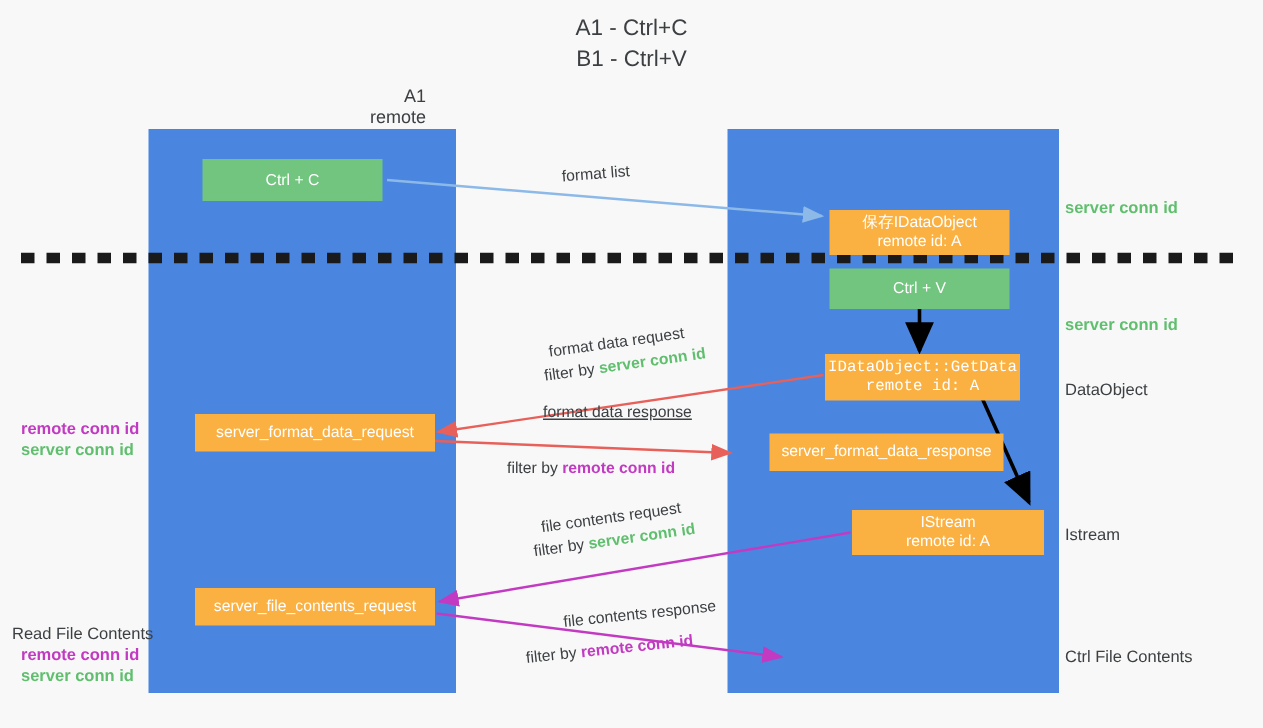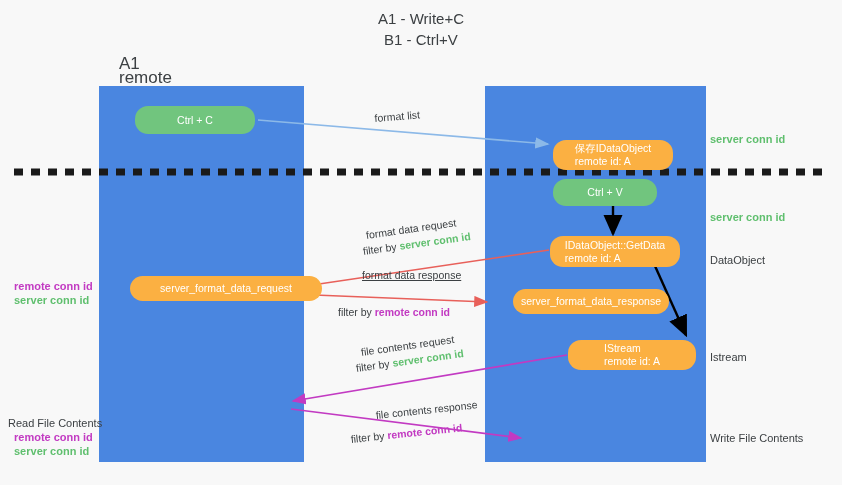--- a/index.html
+++ b/index.html
@@ -17,30 +17,30 @@
   .title{
     position:absolute;left:0;top:8px;width:842px;text-align:center;
     font-size:15px;line-height:21px;color:#3c4043;white-space:pre-line;
   }
 
   .panel{position:absolute;background:#4a86e0;}
   #panel-a1{left:99px;top:86px;width:205px;height:376px;}
   #panel-b1{left:485px;top:86px;width:221px;height:376px;}
 
   .col-head{
-    position:absolute;text-align:left;font-size:17px;line-height:14px;
+    position:absolute;text-align:right;font-size:12px;line-height:14px;
     color:#3c4043;white-space:pre-line;
   }
   #head-a1{left:119px;top:57px;width:165px;}
   #head-b1{left:515px;top:57px;width:165px;margin-top:42px;}
 
   .node{
     position:absolute;display:flex;align-items:center;justify-content:center;
-    color:#ffffff;font-size:10.5px;line-height:13px;
-    white-space:pre-line;box-sizing:border-box;border-radius:13px;
+    text-align:center;color:#ffffff;font-size:10.5px;line-height:13px;
+    white-space:pre-line;box-sizing:border-box;
   }
   .node.green{background:#71c57e;}
   .node.orange{background:#fbb042;}
 
   .side-label{
     position:absolute;font-size:11px;line-height:14px;color:#3c4043;
   }
   .green-txt{color:#5fbf6e;font-weight:bold;}
   .purple-txt{color:#c23ac2;font-weight:bold;}
 
@@ -52,21 +52,21 @@
   .b-purple{color:#c23ac2;font-weight:bold;}
 
   .stack{position:absolute;font-size:11px;line-height:14px;}
   .stack div{white-space:nowrap;}
 </style>
 </head>
 <body>
 
 <div class="canvas">
 
-  <div class="title">A1 - Write+C
+  <div class="title">A1 - Ctrl+C
 B1 - Ctrl+V</div>
 
   <div class="col-head" id="head-a1">A1
 remote</div>
   <div class="col-head" id="head-b1">B1
 connection</div>
 
   <div class="panel" id="panel-a1"></div>
   <div class="panel" id="panel-b1"></div>
 
@@ -101,32 +101,33 @@
     <line x1="567" y1="355" x2="293" y2="401" stroke="#c23ac2" stroke-width="1.6" marker-end="url(#ar-mag)"></line>
 
     <line x1="291" y1="409" x2="521" y2="438" stroke="#c23ac2" stroke-width="1.6" marker-end="url(#ar-mag)"></line>
   </svg>
 
   <div class="node green" id="n-ctrlc" style="left:135px;top:106px;width:120px;height:28px;">Ctrl + C</div>
 
   <div class="node orange" id="n-save-ido" style="left:553px;top:128px;width:120px;height:30px;margin-top:12px;">保存IDataObject
 remote id: A</div>
 
-  <div class="node green" id="n-ctrlv" style="left:553px;top:179px;width:104px;height:27px;">Ctrl + V</div>
+  <div class="node green" id="n-ctrlv" style="left:553px;top:179px;width:120px;height:27px;">Ctrl + V</div>
 
-  <div class="node orange" id="n-getdata" style="left:550px;top:236px;width:130px;height:31px;">IDataObject::GetData
+  <div class="node orange" id="n-getdata" style="left:550px;top:236px;width:130px;height:31px;font-family:Liberation Mono, monospace;">IDataObject::GetData
 remote id: A</div>
 
-  <div class="node orange" id="n-fmt-req" style="left:130px;top:276px;width:192px;height:25px;">server_format_data_request</div>
+  <div class="node orange" id="n-fmt-req" style="left:130px;top:276px;width:160px;height:25px;">server_format_data_request</div>
 
   <div class="node orange" id="n-fmt-res" style="left:513px;top:289px;width:156px;height:25px;">server_format_data_response</div>
 
   <div class="node orange" id="n-istream" style="left:568px;top:340px;width:128px;height:30px;">IStream
 remote id: A</div>
 
+  <div class="node orange" id="n-file-req" style="left:130px;top:392px;width:160px;height:25px;">server_file_contents_request</div>
 
 
   <div class="edge-label" style="left:374px;top:111px;transform:rotate(-4.5deg);">format list</div>
 
   <div class="edge-label" style="left:365px;top:228px;transform:rotate(-8deg);">format data request</div>
   <div class="edge-label" style="left:362px;top:244px;transform:rotate(-8deg);">
     <span>filter by </span><span class="b-green">server conn id</span>
   </div>
 
   <div class="edge-label" style="left:362px;top:268px;text-decoration:underline;">format data response</div>
@@ -141,21 +142,21 @@
 
   <div class="edge-label" style="left:375px;top:408px;transform:rotate(-6deg);">file contents response</div>
   <div class="edge-label" style="left:350px;top:432px;transform:rotate(-6deg);">
     <span>filter by </span><span class="b-purple">remote conn id</span>
   </div>
 
   <div class="side-label green-txt" style="left:710px;top:132px;">server conn id</div>
   <div class="side-label green-txt" style="left:710px;top:210px;">server conn id</div>
   <div class="side-label" style="left:710px;top:253px;">DataObject</div>
   <div class="side-label" style="left:710px;top:350px;">Istream</div>
-  <div class="side-label" style="left:710px;top:431px;">Write File Contents</div>
+  <div class="side-label" style="left:710px;top:431px;">Ctrl File Contents</div>
 
   <div class="stack" style="left:14px;top:279px;">
     <div class="purple-txt">remote conn id</div>
     <div class="green-txt">server conn id</div>
   </div>
 
   <div class="stack" style="left:8px;top:416px;">
     <div>Read File Contents</div>
     <div class="purple-txt" style="padding-left:6px;">remote conn id</div>
     <div class="green-txt" style="padding-left:6px;">server conn id</div>

